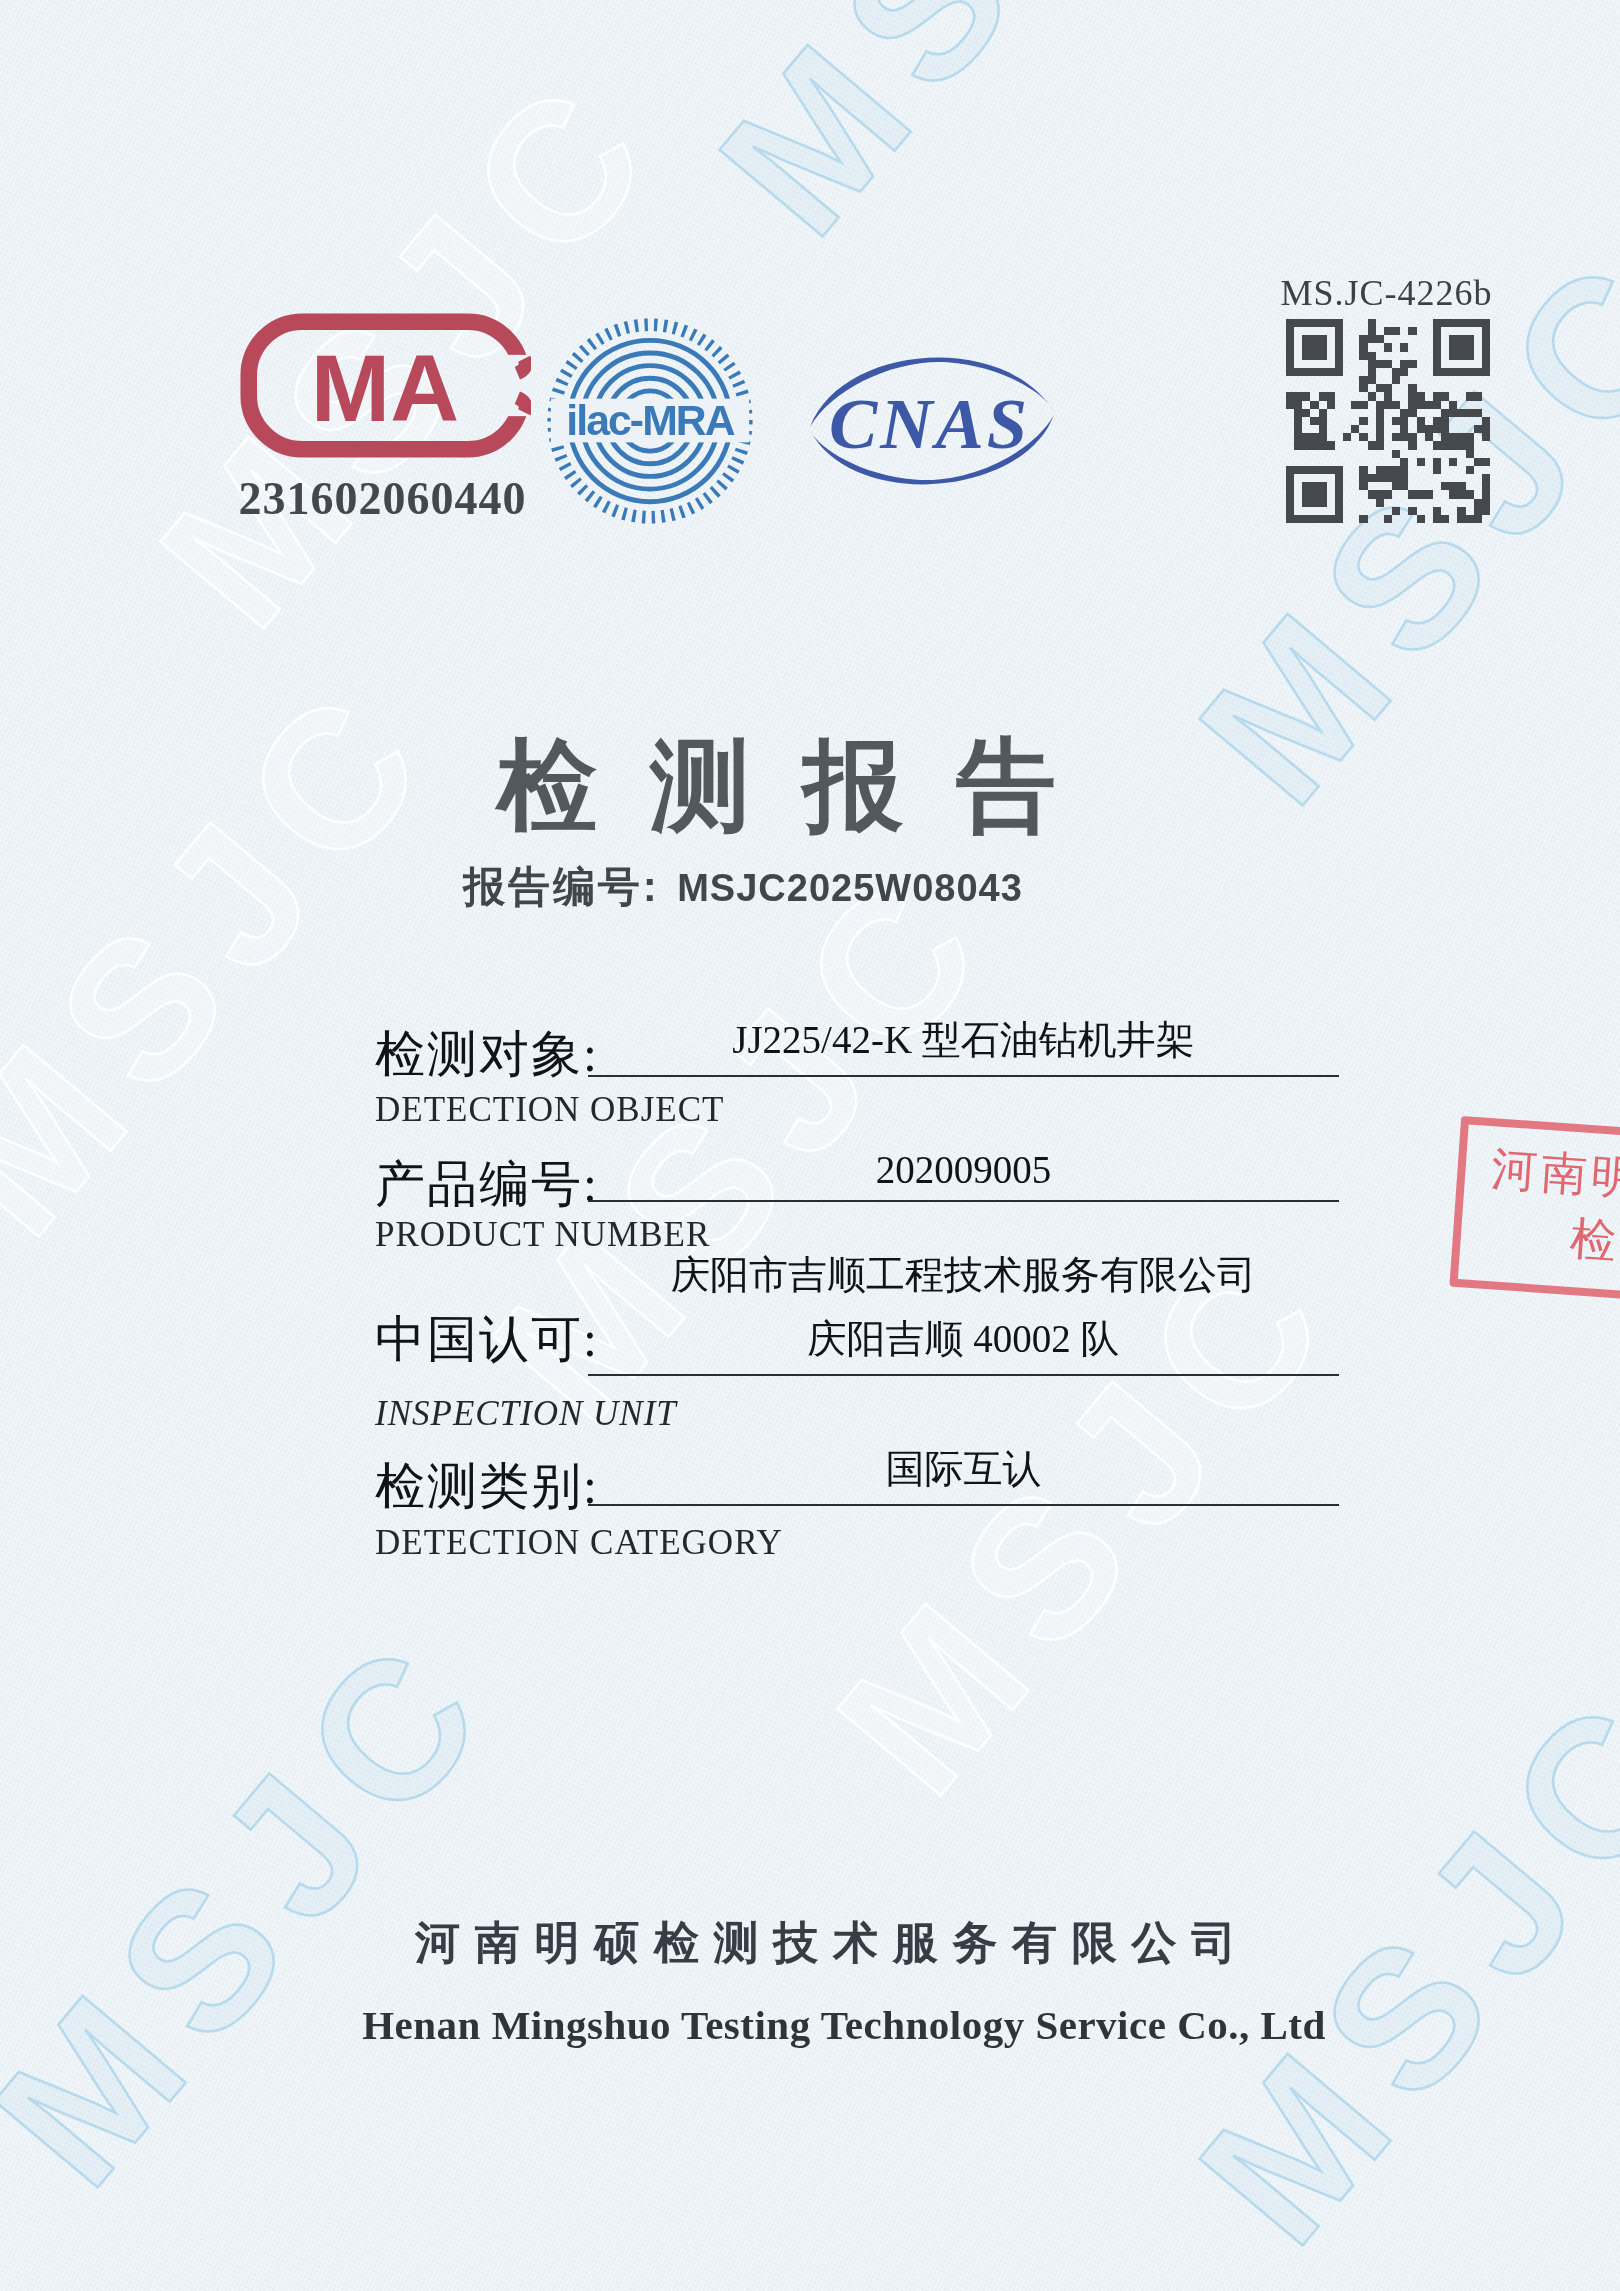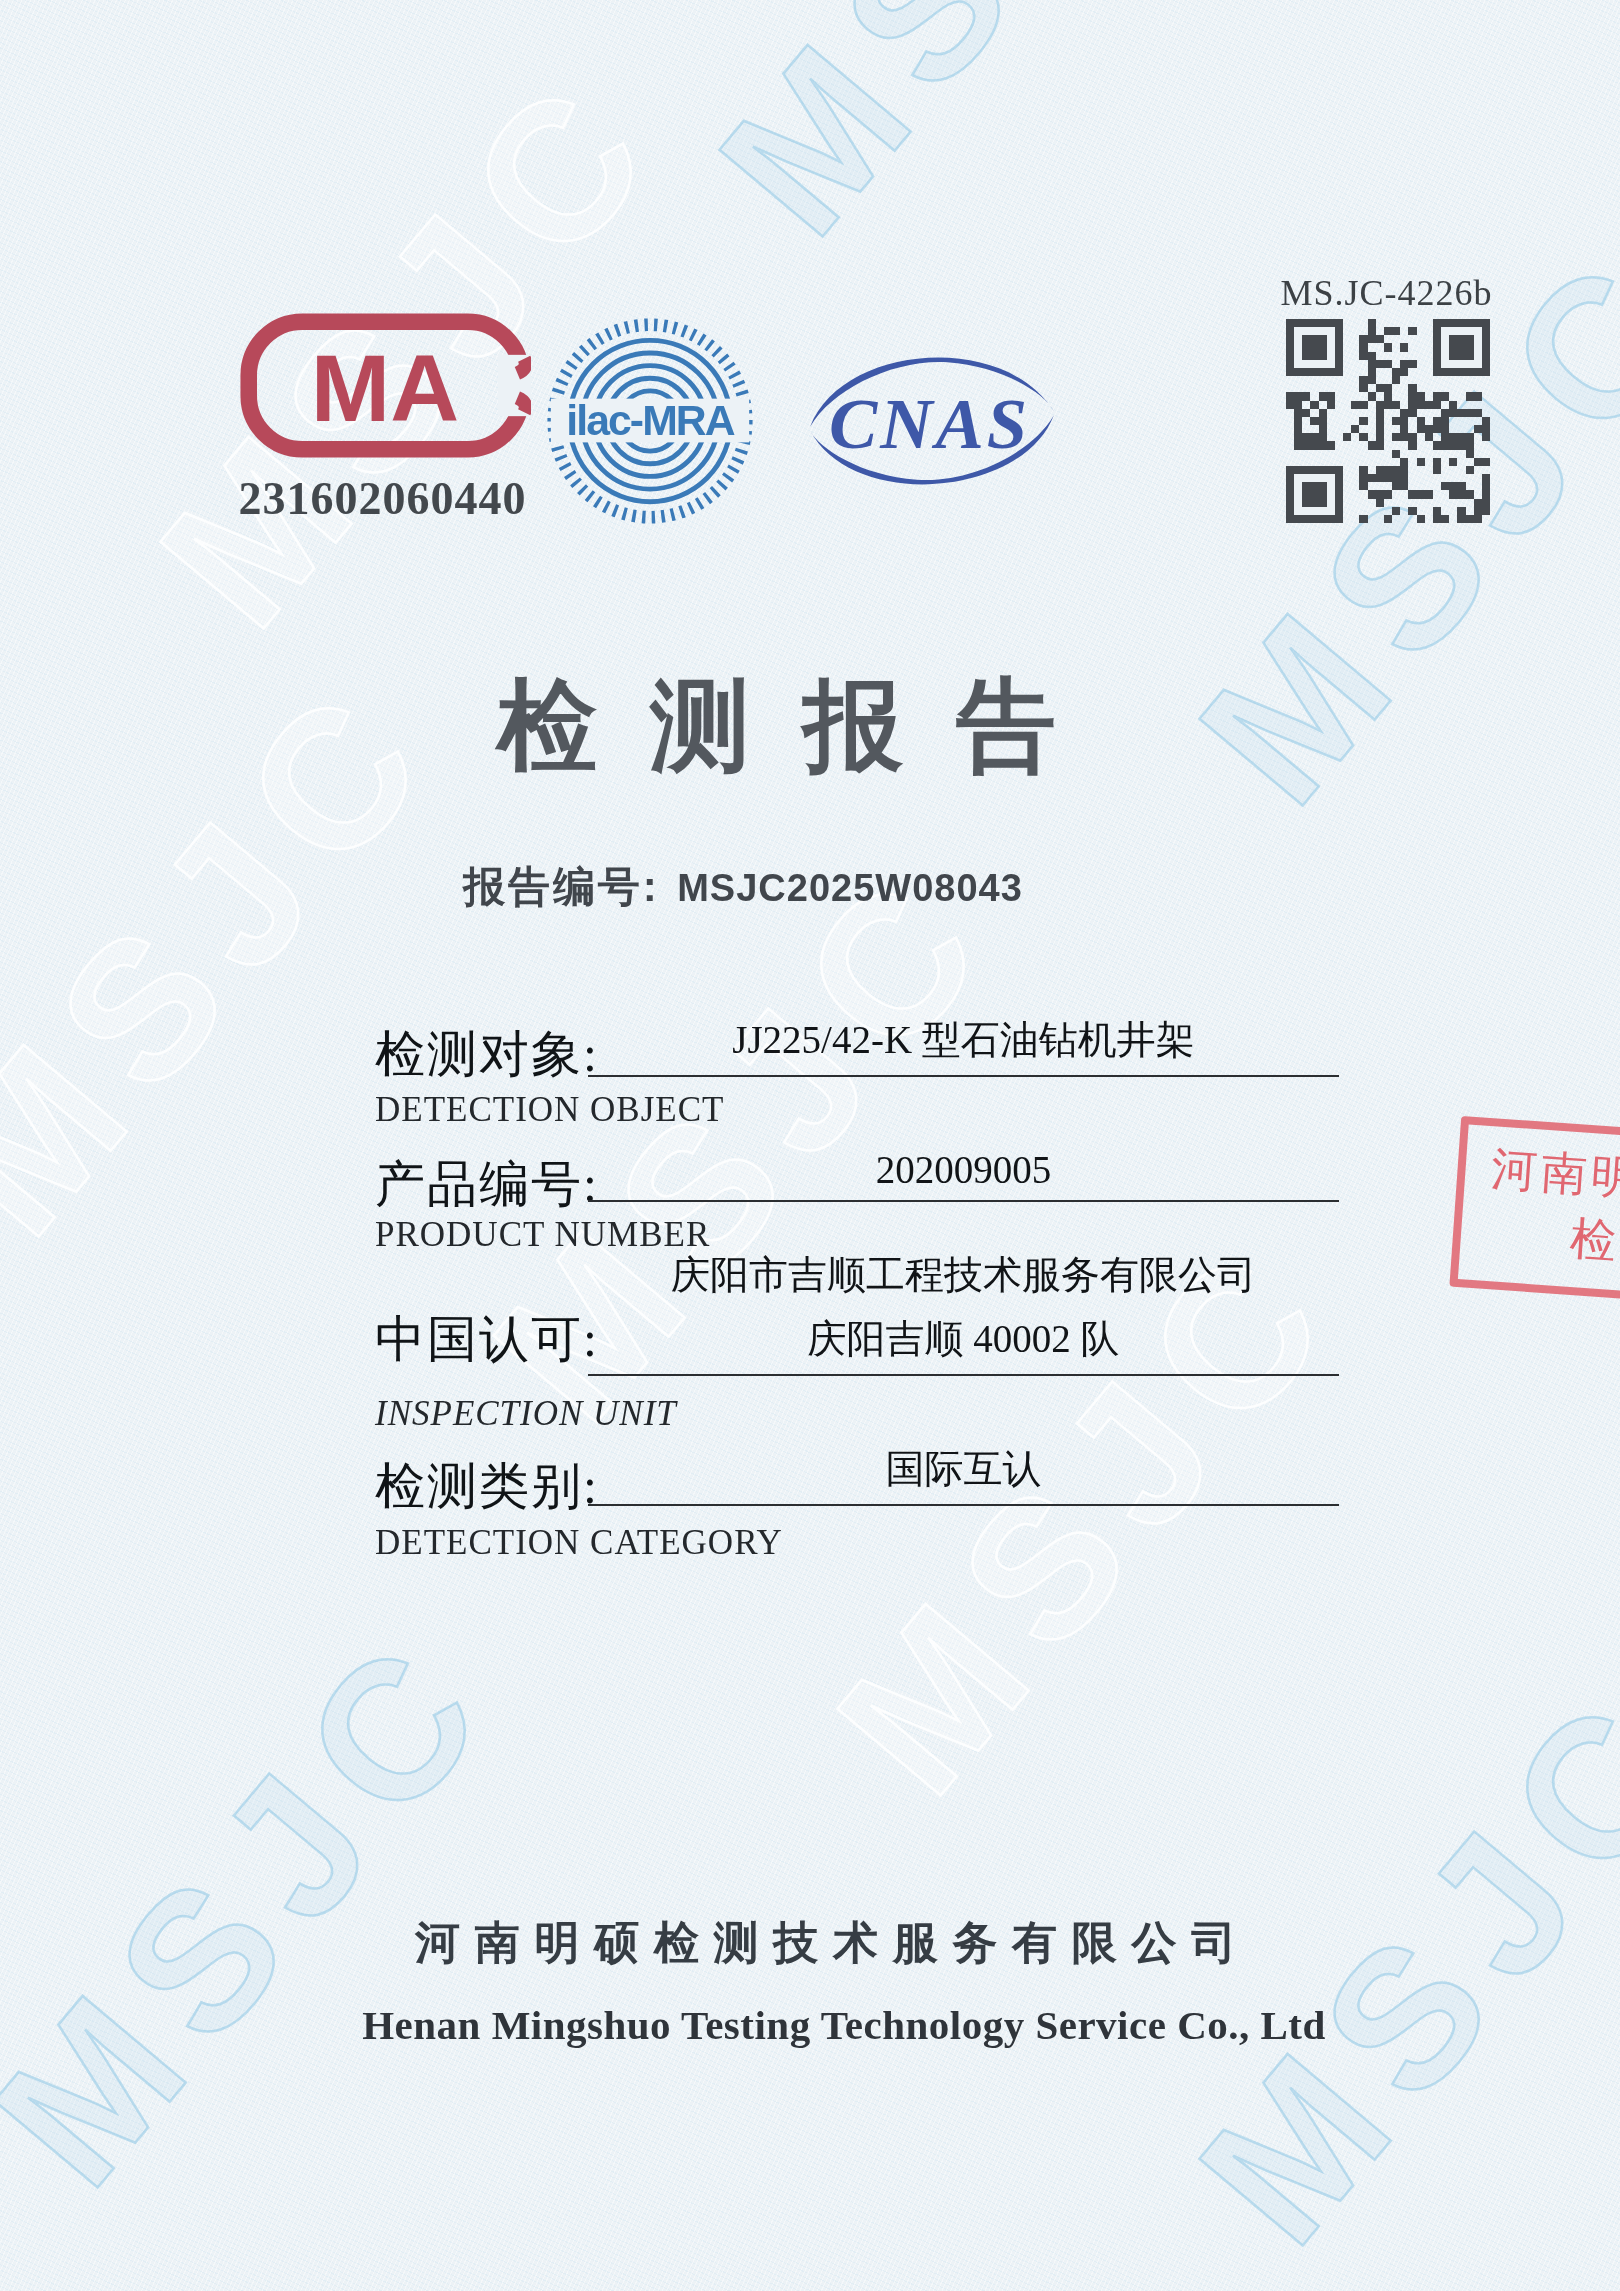--- a/index.html
+++ b/index.html
@@ -51,21 +51,21 @@
   .qr-label{
     left:1266px;top:272px;width:241px;
     text-align:center;
     font-size:36px;letter-spacing:1px;
     color:#3c4145;
   }
   .qr-box{left:1286px;top:319px;width:204px;height:204px;}
 
   
   .title{
-    left:0;top:660px;width:1500px;
+    left:0;top:720px;width:1500px;
     text-align:center;
     font-family:"Liberation Sans","DejaVu Sans",sans-serif;
     font-weight:bold;font-size:100px;
     letter-spacing:53px;padding-left:53px;
     color:#53585e;
   }
   .report-no{
     left:0;top:859px;width:1486px;
     text-align:center;
     color:#41464c;white-space:nowrap;

